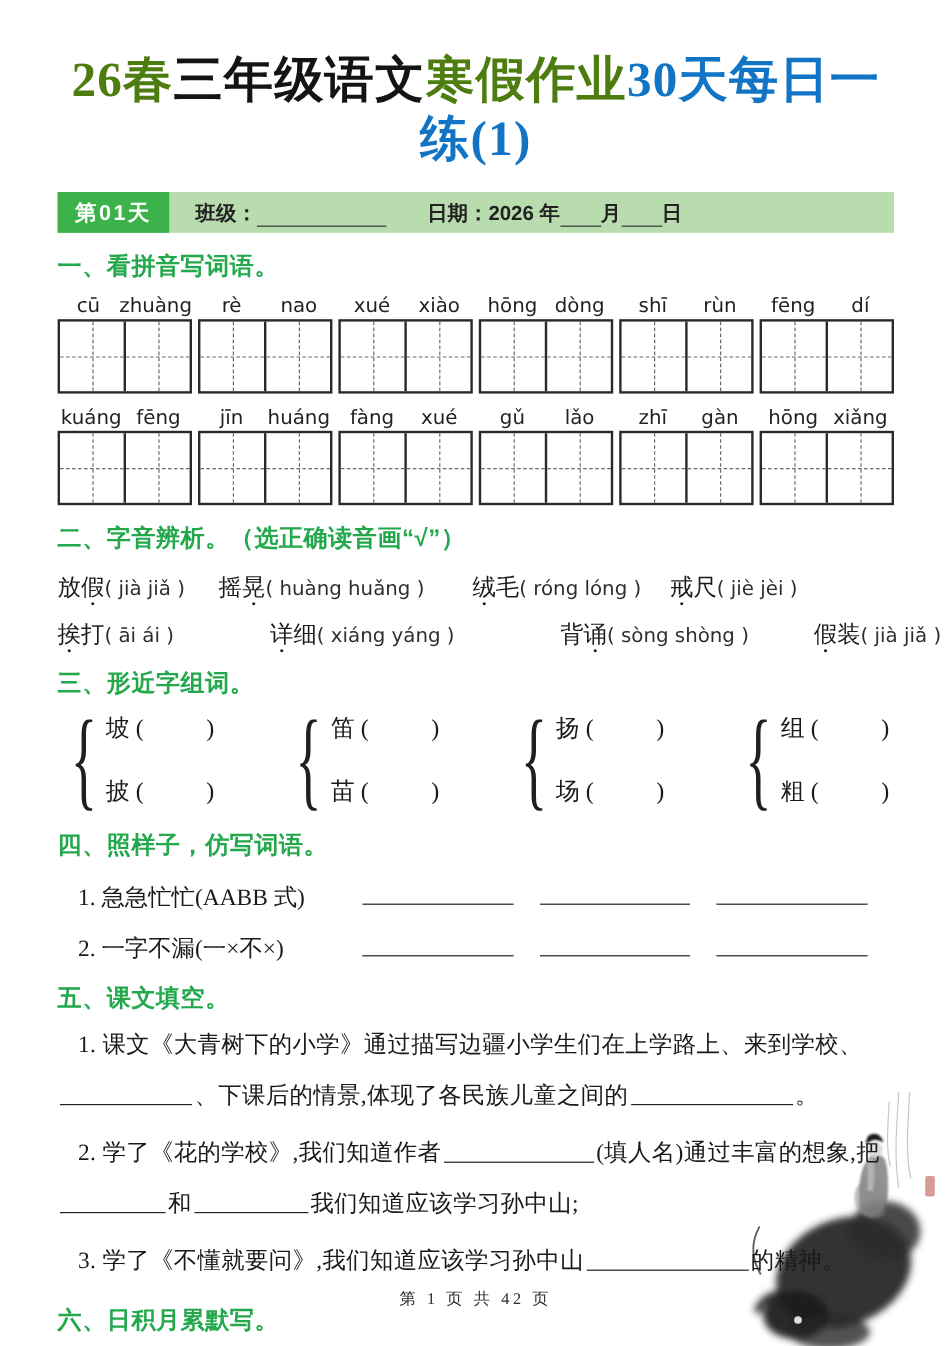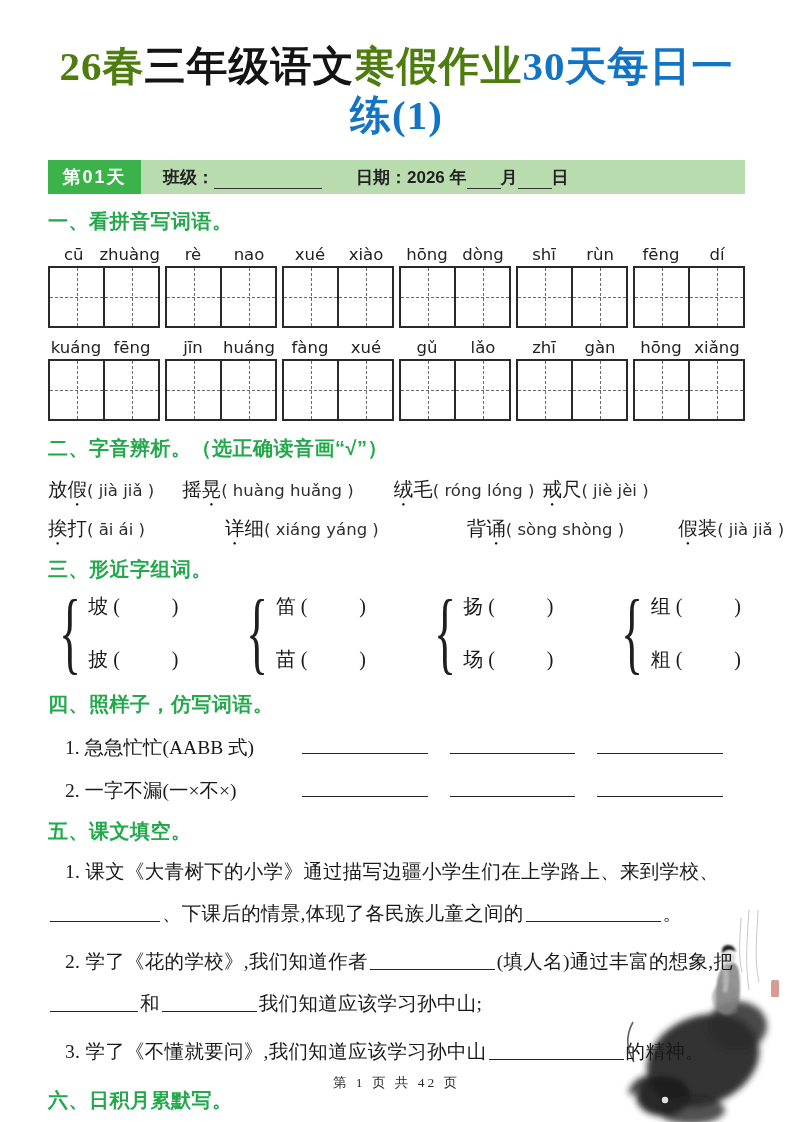--- a/index.html
+++ b/index.html
@@ -52,21 +52,21 @@
                    border-top:1px dashed #6b6b6b; }
 
   
   .s2row { display:flex; margin-top:14px; font-size:19.5px; align-items:baseline; }
   .s2row.second { margin-top:12px;gap:44px; }
   .s2item { white-space:nowrap; }
   .s2item .pin { font-family:"DejaVu Sans", sans-serif; font-size:16.5px; color:#2e2e2e; }
   .du { position:relative; display:inline-block; }
   .du::after { content:"•"; position:absolute; left:50%; bottom:-0.62em;
                transform:translateX(-50%); font-size:0.55em; color:#111; }
-  .g1{margin-right:28px}.g2{margin-right:40px}.g3{margin-right:8px}
+  .g1{margin-right:28px}.g2{margin-right:40px}.g3{margin-right:24px}
   .h1{margin-right:36px}.h2{margin-right:44px}.h3{margin-right:10px}
 
   
   .s3wrap { display:flex; justify-content:space-between; margin-top:6px; padding-right:4px; }
   .fgroup { display:flex; align-items:center; }
   .brace { font-size:92px; font-weight:400; line-height:0.95; color:#1f1f1f;
            transform:scaleX(0.5); transform-origin:center; margin-right:-4px;
            font-family:"Liberation Serif", serif; }
   .fcol { display:flex; flex-direction:column; gap:26px; }
   .fitem { font-size:20px; white-space:nowrap; }

